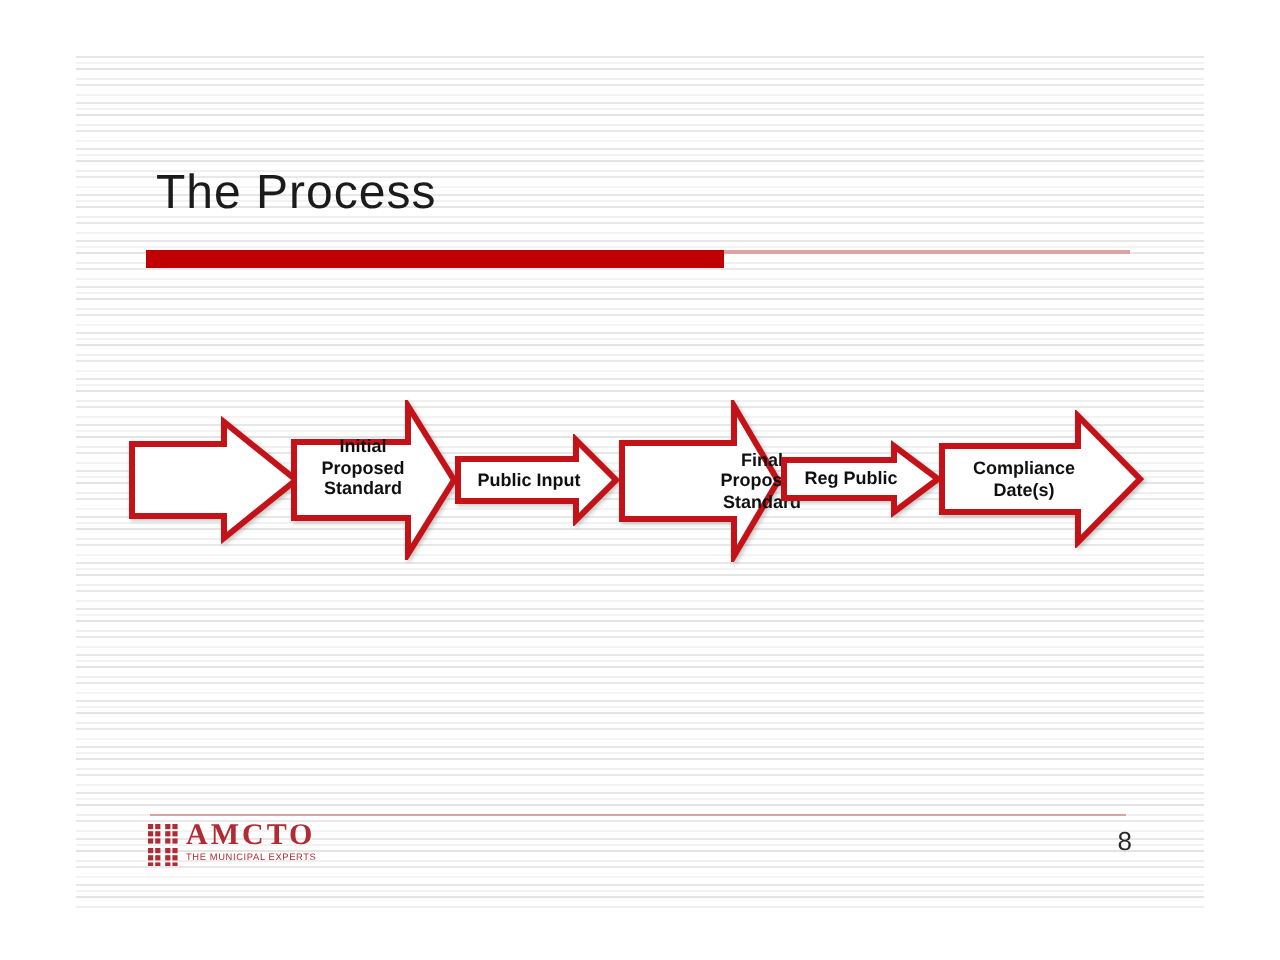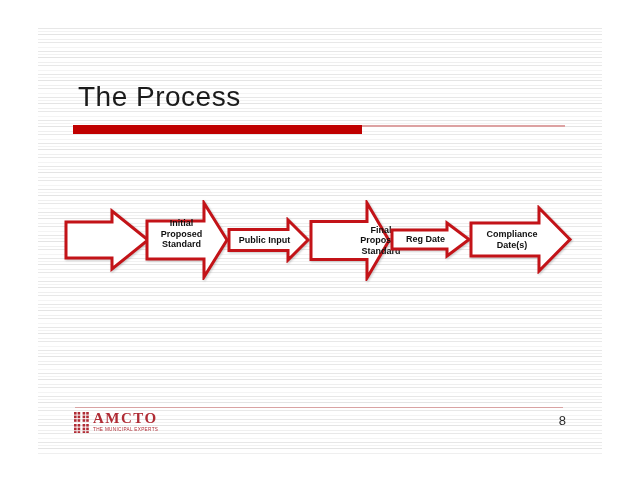--- a/index.html
+++ b/index.html
@@ -20,21 +20,21 @@
       #ffffff 7px, #ffffff 11px,
       #efefef 11px, #efefef 12px,
       #ffffff 12px, #ffffff 14px,
       #e8e8e8 14px, #e8e8e8 15px,
       #ffffff 15px, #ffffff 19px,
       #f4f4f4 19px, #f4f4f4 20px,
       #ffffff 20px, #ffffff 23px);
   }
   .title {
     position:absolute; left:40px; top:52px;
-    font-size:28px; line-height:34px; letter-spacing:0.5px;
+    font-size:24px; line-height:34px; letter-spacing:0.5px;
     color:#1b1b1b; font-weight:400;
   }
   .title-bar {
     position:absolute; left:35px; top:97px; width:289px; height:9px;
     background:#c00000;
   }
   .title-thin-line {
     position:absolute; left:324px; top:97px; width:203px; height:2px;
     background:#dda2a2;
   }
@@ -113,21 +113,21 @@
         </svg>
         <div class="arrow-label" style="left:3px; width:68px;margin-left:36px;">Final
 Proposed
 Standard</div>
       </div>
 
       <div class="arrow" style="left:351px; top:192px; width:83px; height:39px;">
         <svg width="83" height="39" viewBox="0 0 83 39">
           <polygon points="3,10 58,10 58,3 80,19.5 58,36 58,29 3,29"></polygon>
         </svg>
-        <div class="arrow-label" style="left:3px; width:67px;">Reg Date</div>
+        <div class="arrow-label" style="left:3px; width:67px;">Reg Public</div>
       </div>
 
       <div class="arrow" style="left:430px; top:177px; width:105px; height:69px;">
         <svg width="105" height="69" viewBox="0 0 105 69">
           <polygon points="3,18 71,18 71,3 102,34.5 71,66 71,51 3,51"></polygon>
         </svg>
         <div class="arrow-label" style="left:3px; width:82px;">Compliance
 Date(s)</div>
       </div>
 

